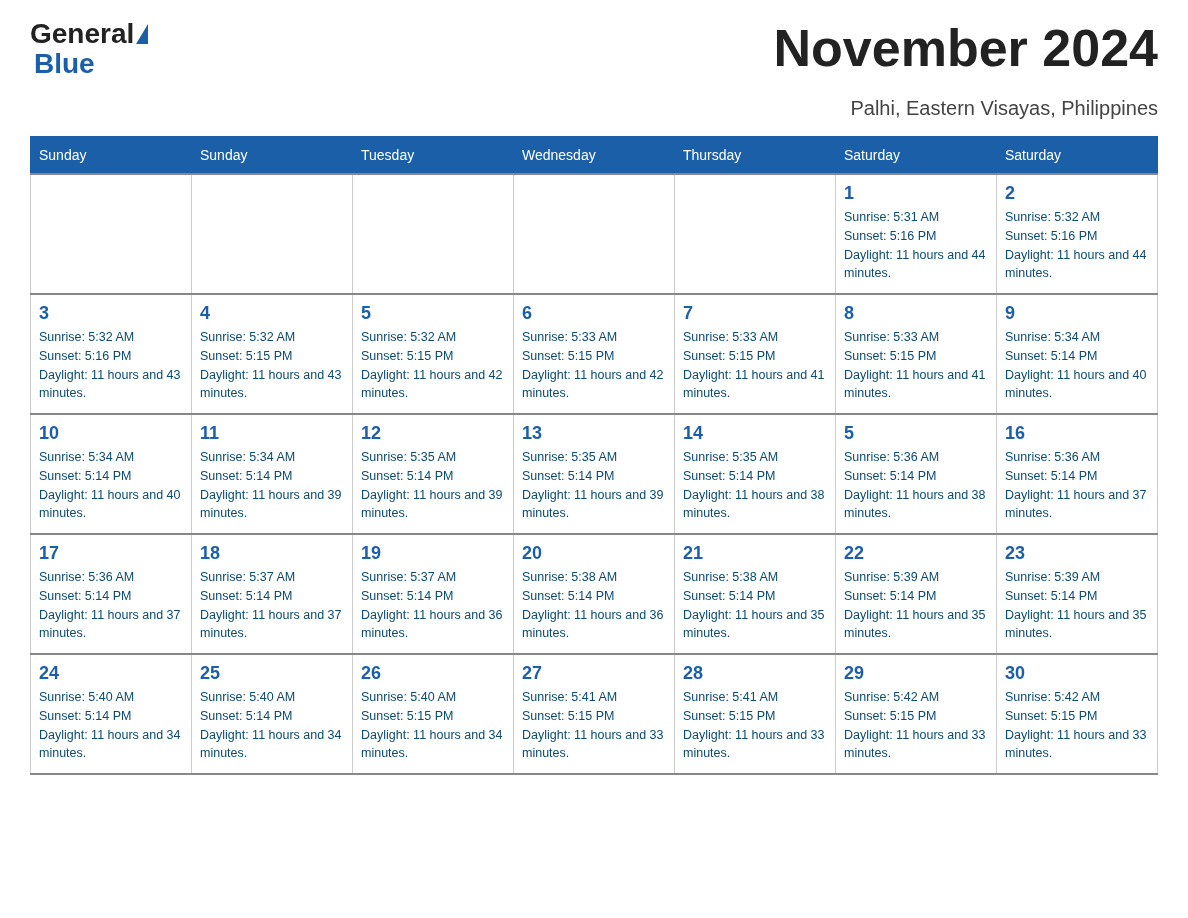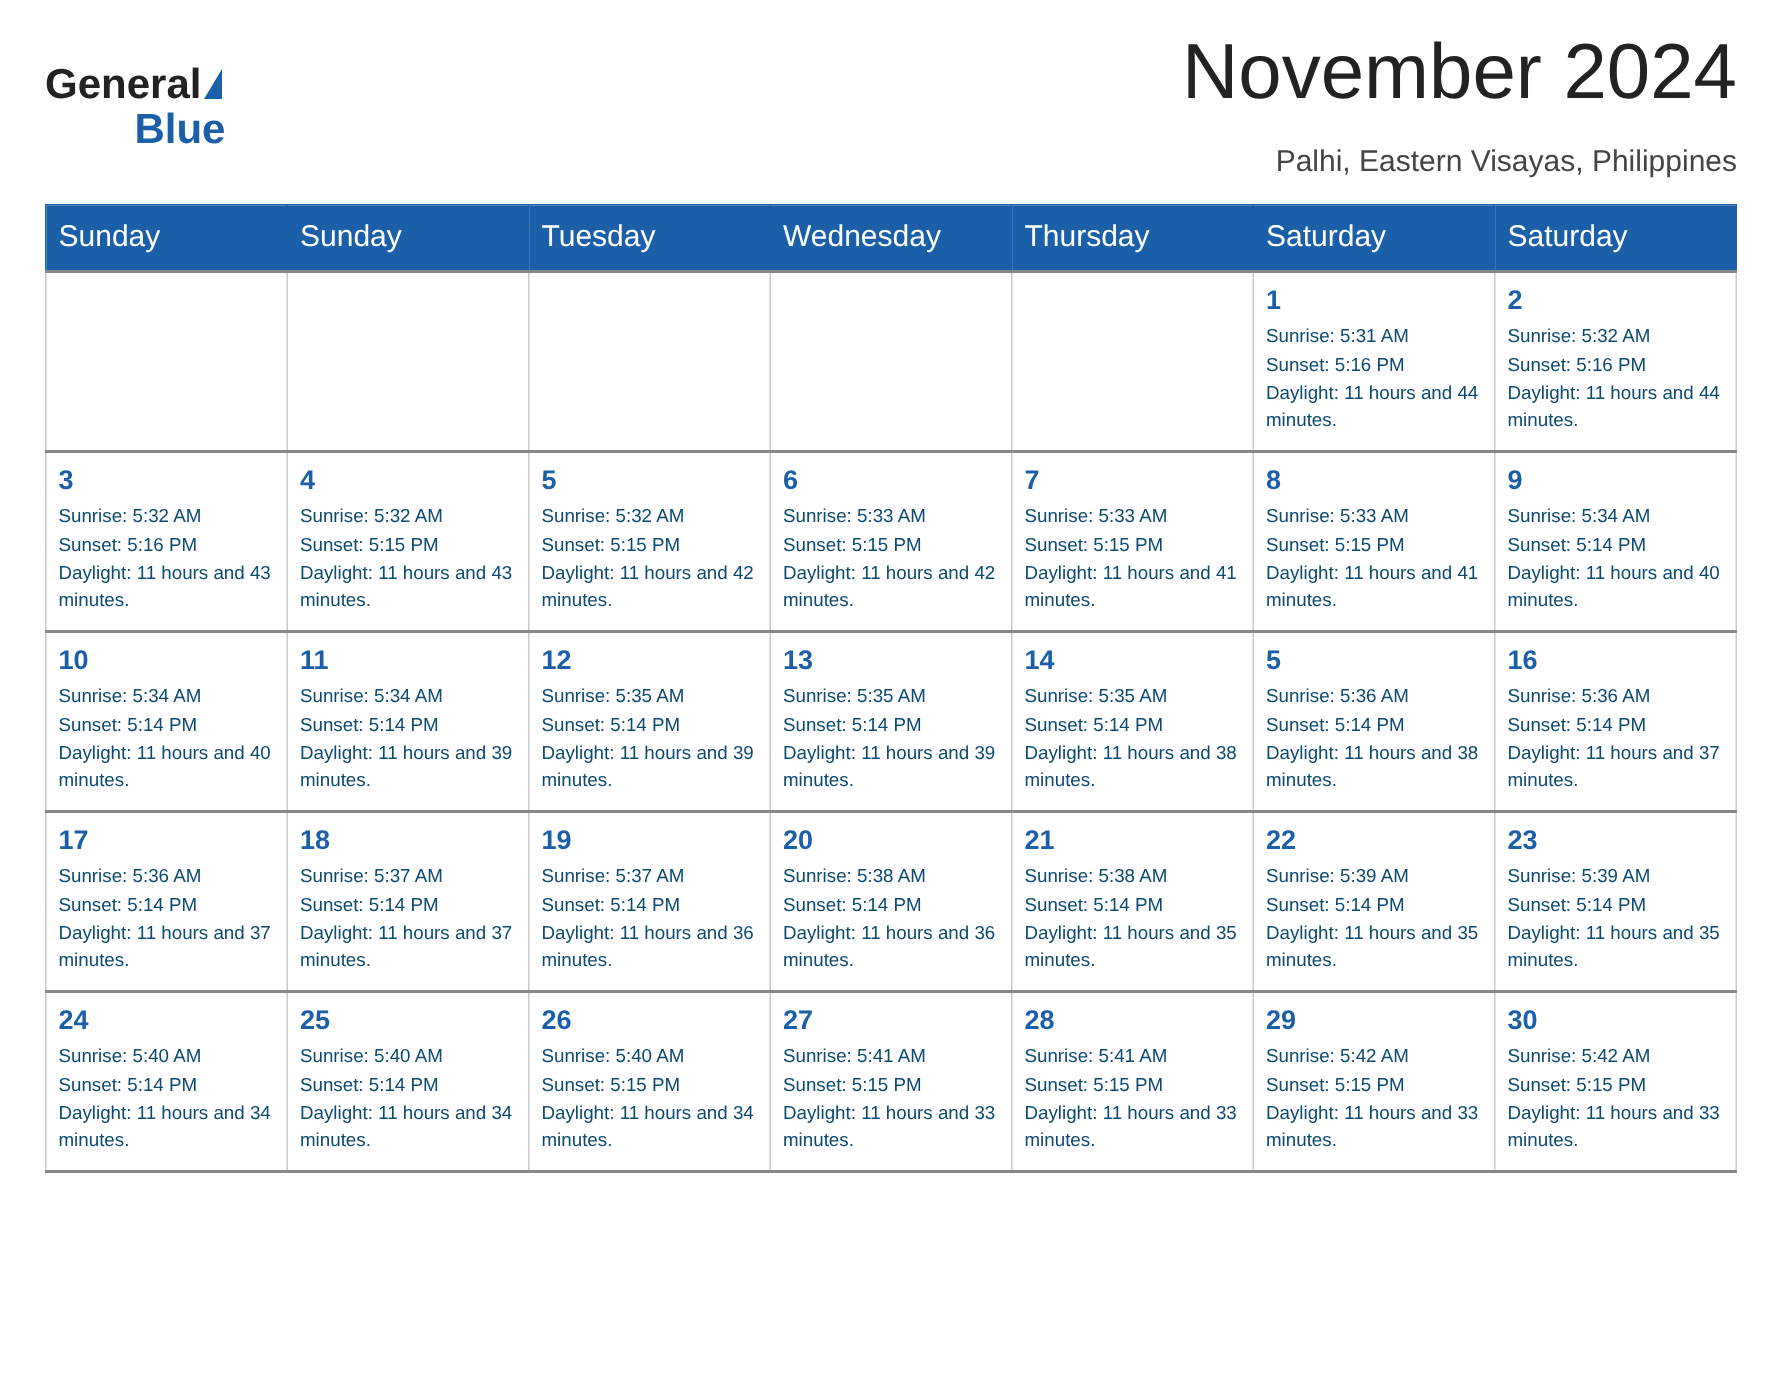--- a/index.html
+++ b/index.html
@@ -11,22 +11,21 @@
     }
     .header {
       display: flex;
       justify-content: space-between;
       align-items: flex-start;
       margin-bottom: 16px;
     }
     .logo-area {
       display: flex;
       flex-direction: column;
-      align-items: flex-end;
-      margin-top: 22px;
+      align-items: flex-start;
     }
     .logo-text {
       font-size: 28px;
       font-weight: bold;
       color: #222;
       line-height: 1;
       display: flex;
       align-items: center;
     }
     .logo-general { color: #222; }
@@ -41,39 +40,39 @@
       vertical-align: middle;
     }
     .logo-blue {
       color: #1a5fa8;
     }
     .title-area {
       text-align: right;
     }
     .month-title {
       font-size: 52px;
-      font-weight: normal;
+      font-weight: bold;
       color: #222;
       line-height: 1.1;
     }
     .location-subtitle {
       font-size: 20px;
       color: #444;
       margin-top: 20px;
     }
     .calendar-table {
       width: 100%;
       border-collapse: collapse;
       border: 1px solid #aaa;
     }
     .calendar-table th {
       background-color: #1a5fa8;
       color: #fff;
       padding: 10px 8px;
-      font-size: 20px;
+      font-size: 14px;
       font-weight: normal;
       text-align: left;
       border: 1px solid #1a5fa8;
     }
     .calendar-table td {
       vertical-align: top;
       padding: 8px 8px 10px 8px;
       border: 1px solid #ccc;
       width: 14.28%;
       min-height: 100px;

